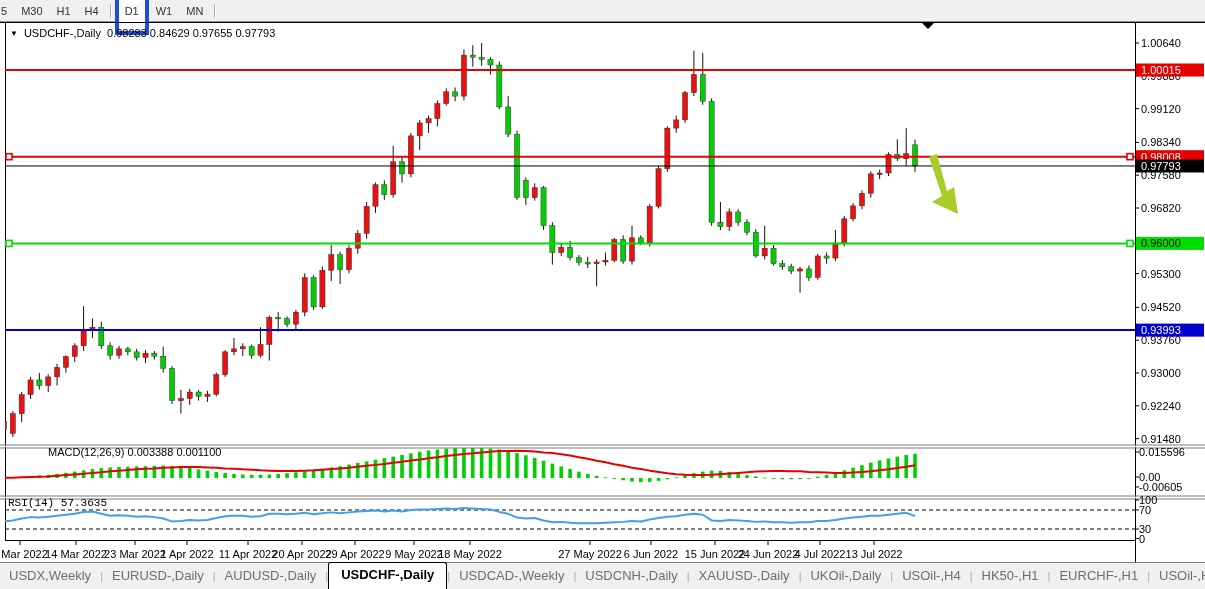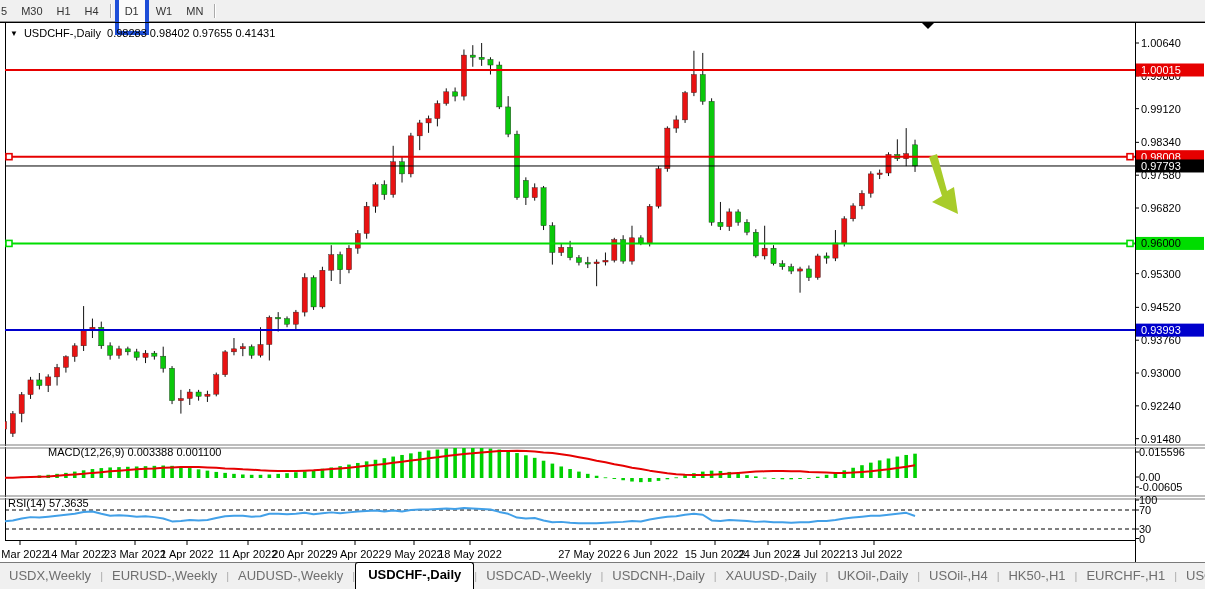--- a/index.html
+++ b/index.html
@@ -485,31 +485,31 @@
         <line x1="768" y1="520" x2="768" y2="524" stroke="#000"></line>
         <text x="768" y="537" font-size="11" fill="#000" text-anchor="middle">24 Jun 2022</text>
         <line x1="820" y1="520" x2="820" y2="524" stroke="#000"></line>
         <text x="820" y="537" font-size="11" fill="#000" text-anchor="middle">4 Jul 2022</text>
         <line x1="874" y1="520" x2="874" y2="524" stroke="#000"></line>
         <text x="874" y="537" font-size="11" fill="#000" text-anchor="middle">13 Jul 2022</text>
       </g>
     </svg>
 
   <div class="overlay" style="top:27px;left:10px;">
-    <span class="title-tri">▼</span><span>USDCHF-,Daily</span>&nbsp;&nbsp;<span>0.98283 0.98402 0.97655 0.41431</span>
+    <span class="title-tri">▼</span><span>USDCHF-,Daily</span>&nbsp;&nbsp;<span>0.98283 0.84629 0.97655 0.97793</span>
   </div>
   <div class="overlay" style="top:446px;left:8px;padding-left:40px;">MACD(12,26,9) 0.003388 0.001100</div>
-  <div class="overlay" style="top:497px;left:8px;">RSI(14) 57.3635</div>
+  <div class="overlay" style="top:497px;left:8px;font-family:Liberation Mono, monospace;">RSI(14) 57.3635</div>
 
   <div class="tabbar" id="tabbar">
       <div class="tab">USDX,Weekly</div>
       <span class="tab-sep">|</span>
-      <div class="tab">EURUSD-,Weekly</div>
-      <span class="tab-sep">|</span>
-      <div class="tab">AUDUSD-,Weekly</div>
+      <div class="tab">EURUSD-,Daily</div>
+      <span class="tab-sep">|</span>
+      <div class="tab">AUDUSD-,Daily</div>
       <span class="tab-sep">|</span>
       <div class="tab active">USDCHF-,Daily</div>
       <span class="tab-sep">|</span>
       <div class="tab">USDCAD-,Weekly</div>
       <span class="tab-sep">|</span>
       <div class="tab">USDCNH-,Daily</div>
       <span class="tab-sep">|</span>
       <div class="tab">XAUUSD-,Daily</div>
       <span class="tab-sep">|</span>
       <div class="tab">UKOil-,Daily</div>

